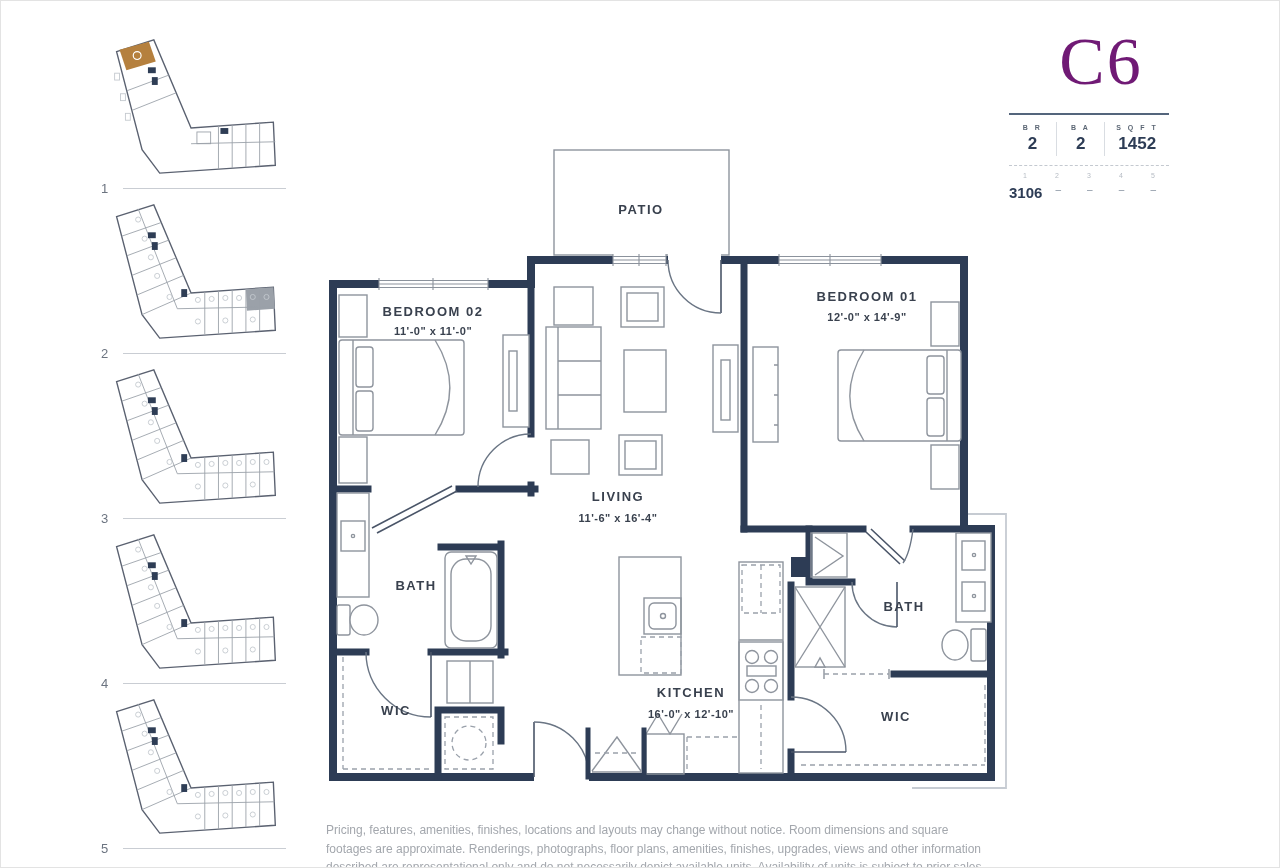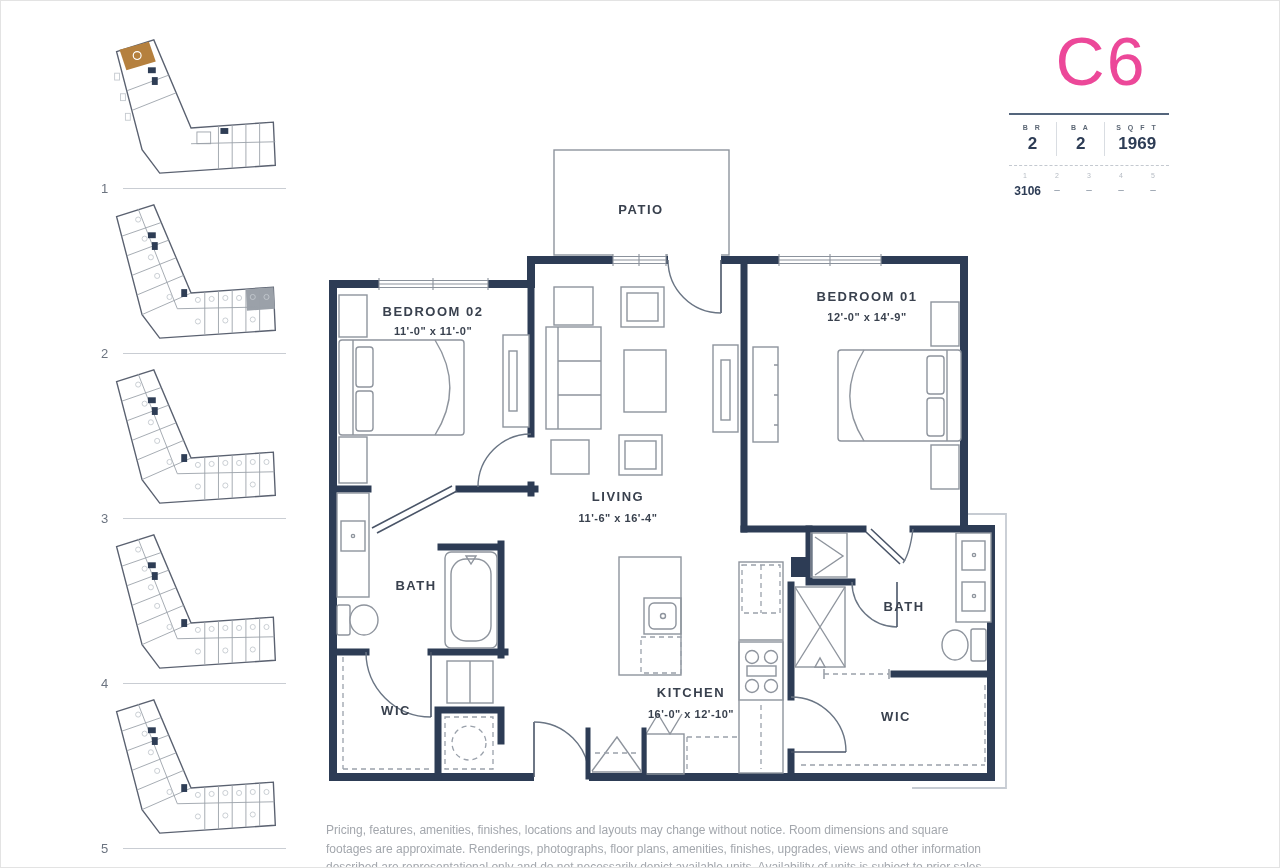--- a/index.html
+++ b/index.html
@@ -33,35 +33,35 @@
   
   .t-o{stroke:#5a6170;stroke-width:1.4;fill:#ffffff;}
   .t-i{stroke:#9aa0a8;stroke-width:.9;fill:none;}
   .t-c{stroke:#c3c8ce;stroke-width:.9;fill:none;}
   .t-d{fill:#2e3d55;stroke:none;}
   .t-h{fill:#b5803e;stroke:none;}
   .t-a{fill:#9ba1a9;stroke:none;}
 
   
   .unit-name{position:absolute;left:1020px;top:26px;width:160px;text-align:center;
-    font-family:Liberation Sans, sans-serif;font-weight:400;font-size:68px;color:#ec4899;letter-spacing:2px;line-height:1;}
+    font-family:Liberation Serif, serif;font-weight:400;font-size:68px;color:#701a75;letter-spacing:2px;line-height:1;}
   .stats{position:absolute;left:1008px;top:112px;width:160px;}
   .stats-top{border-top:2px solid #54657c;margin-bottom:7px;}
   .stat-cols{display:flex;text-align:center;}
   .stat-col{flex:1;padding:2px 0;}
   .stat-col + .stat-col{border-left:1px solid #d9dde2;}
   .stat-col.wide{flex:1.35;}
   .stat-label{font-size:7px;letter-spacing:2.5px;color:#5b6674;font-weight:bold;}
   .stat-value{font-size:17px;font-weight:bold;color:#2d3c55;margin-top:3px;}
   .stats-dash{border-top:1px dashed #c4c9d0;margin:9px 0 6px 0;}
   .floor-row{display:flex;text-align:center;}
   .floor-cell{flex:1;}
   .floor-num{font-size:7px;color:#b6bcc4;}
   .avail{font-size:10px;margin-top:5px;color:#8792a0;}
-  .avail.first{font-weight:bold;color:#2d3c55;font-size:12px;text-align:right;}
+  .avail.first{font-weight:bold;color:#2d3c55;font-size:15px;}
 
   .disclaimer{position:absolute;left:300px;top:820px;width:658px;
     font-size:12px;line-height:1.55;color:#a3a7ad;margin-left:25px;}
 </style>
 </head>
 <body>
 
 <div class="page">
 
   <svg width="0" height="0" style="position:absolute" aria-hidden="true">
@@ -354,21 +354,21 @@
       <div class="stat-col">
         <div class="stat-label">B R</div>
         <div class="stat-value">2</div>
       </div>
       <div class="stat-col">
         <div class="stat-label">B A</div>
         <div class="stat-value">2</div>
       </div>
       <div class="stat-col wide">
         <div class="stat-label">S Q  F T</div>
-        <div class="stat-value">1969</div>
+        <div class="stat-value">1452</div>
       </div>
     </div>
     <div class="stats-dash"></div>
     <div class="floor-row">
       <div class="floor-cell floor-num">1</div>
       <div class="floor-cell floor-num">2</div>
       <div class="floor-cell floor-num">3</div>
       <div class="floor-cell floor-num">4</div>
       <div class="floor-cell floor-num">5</div>
     </div>

